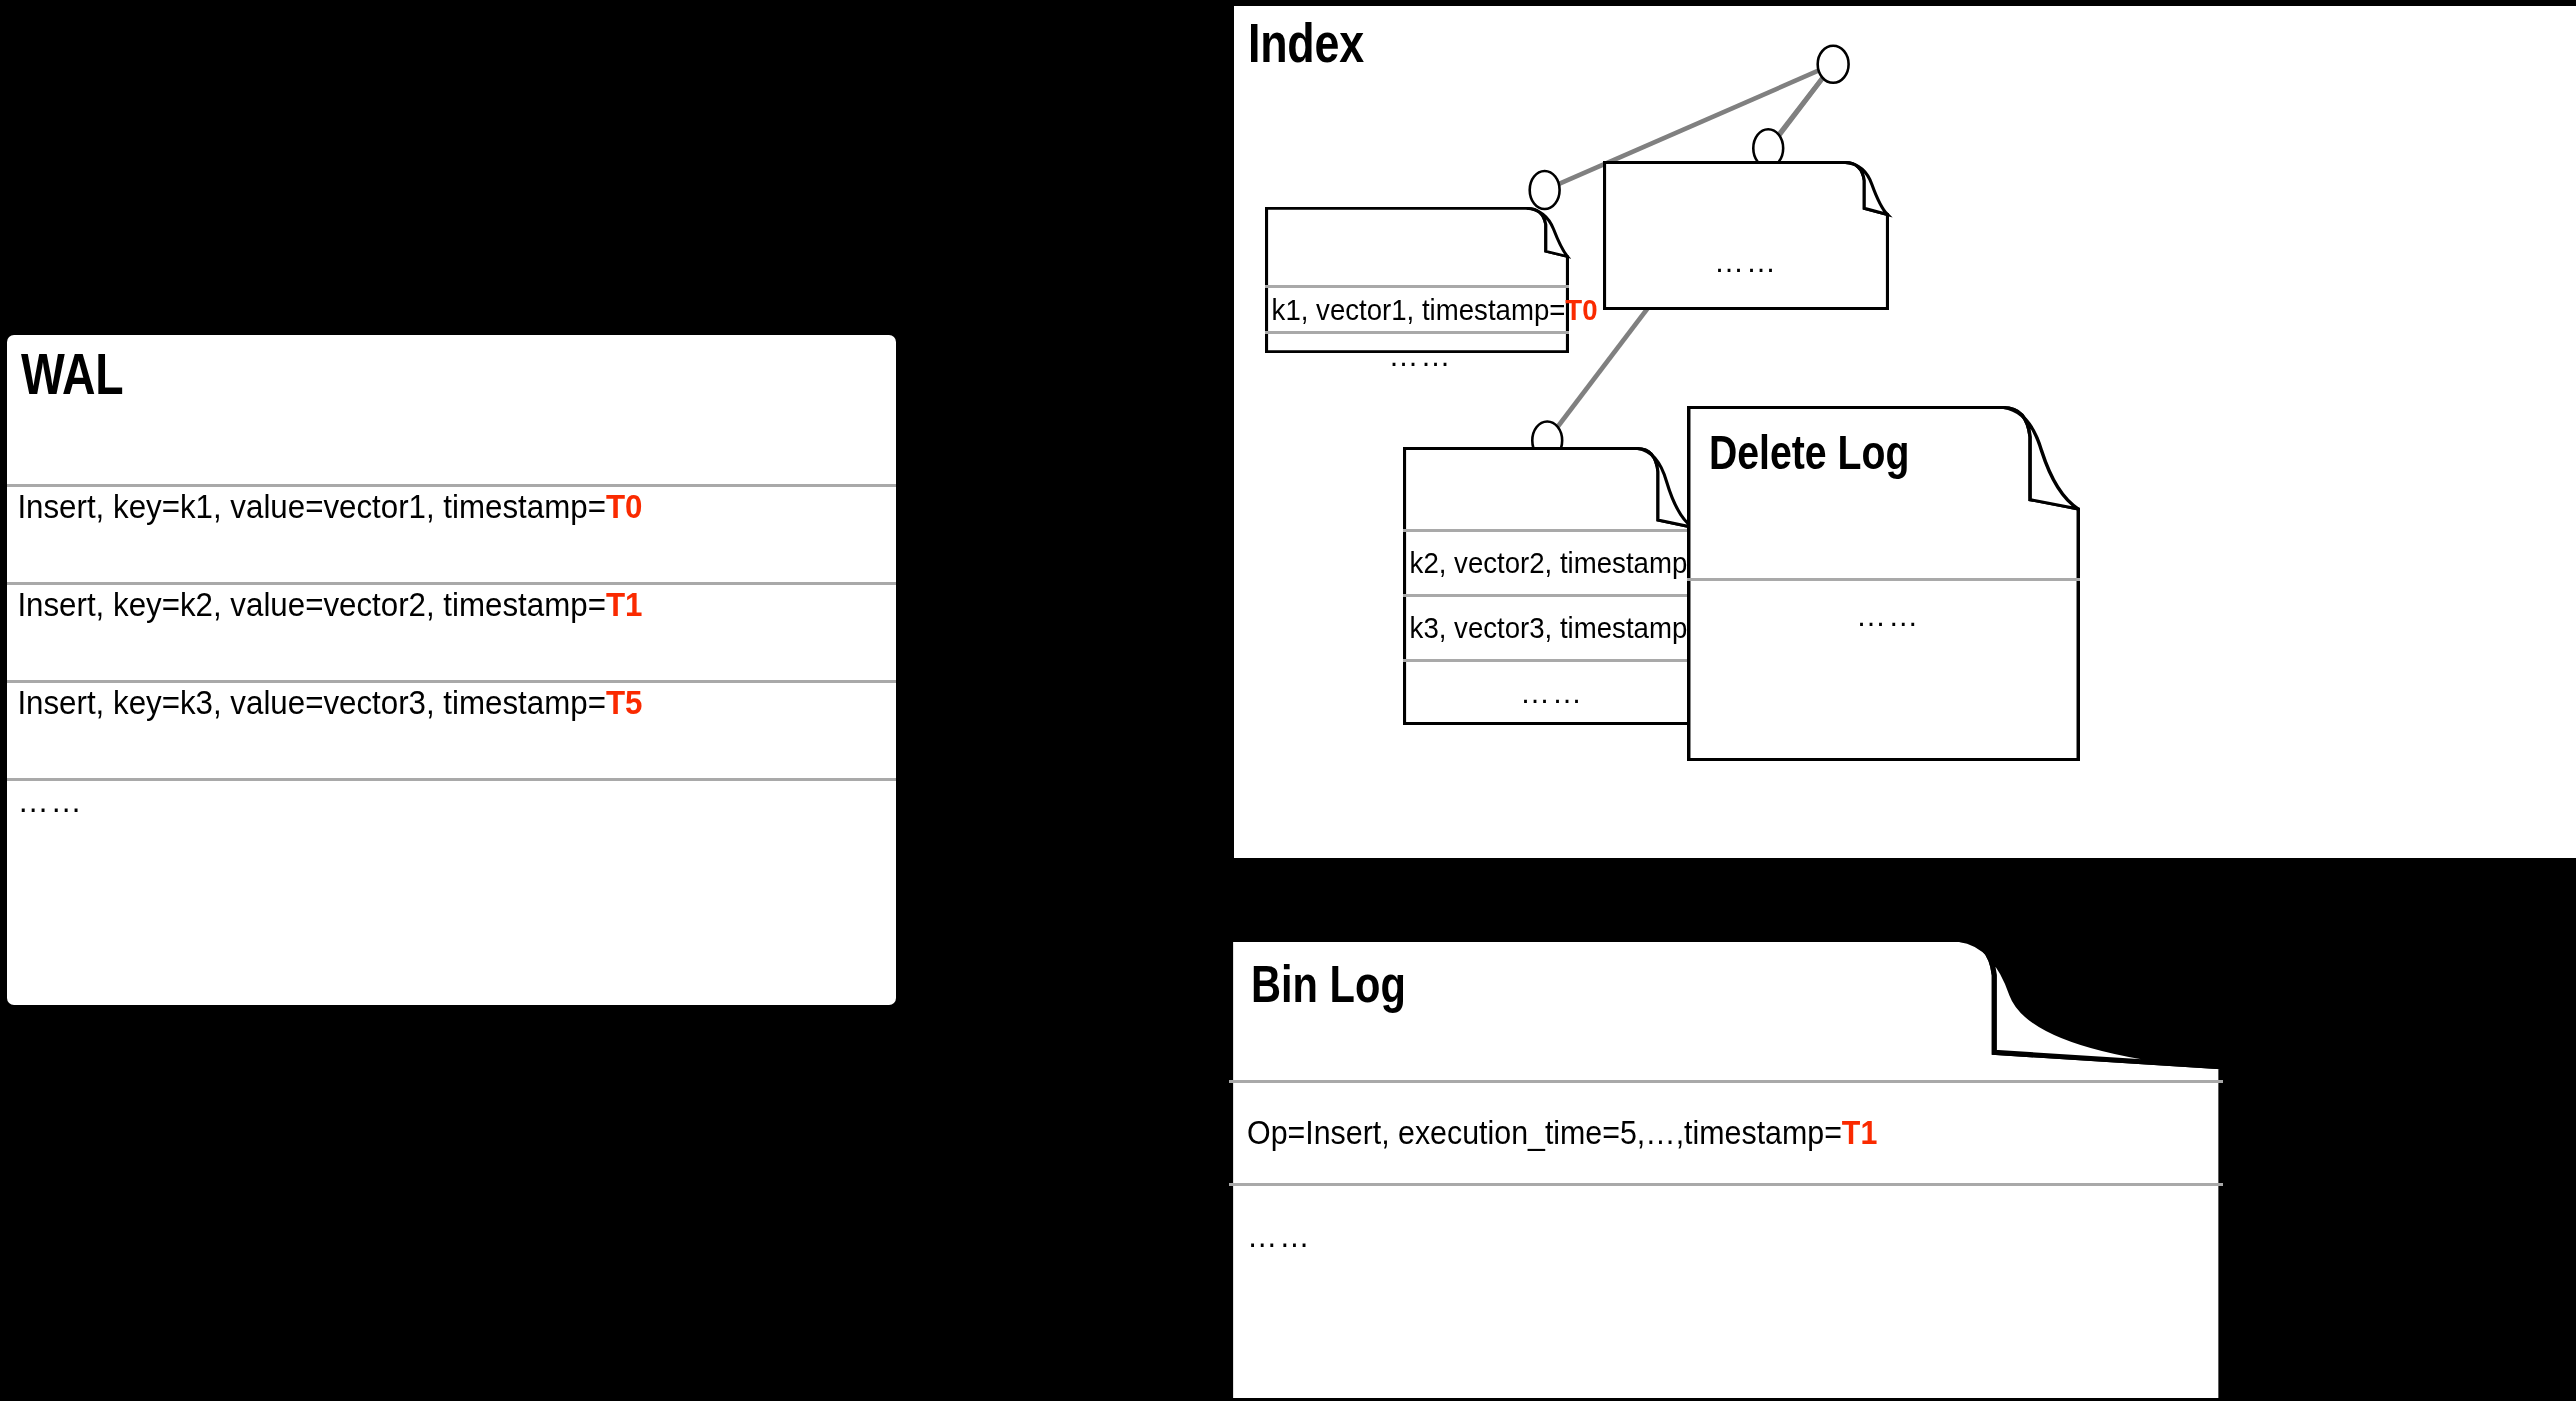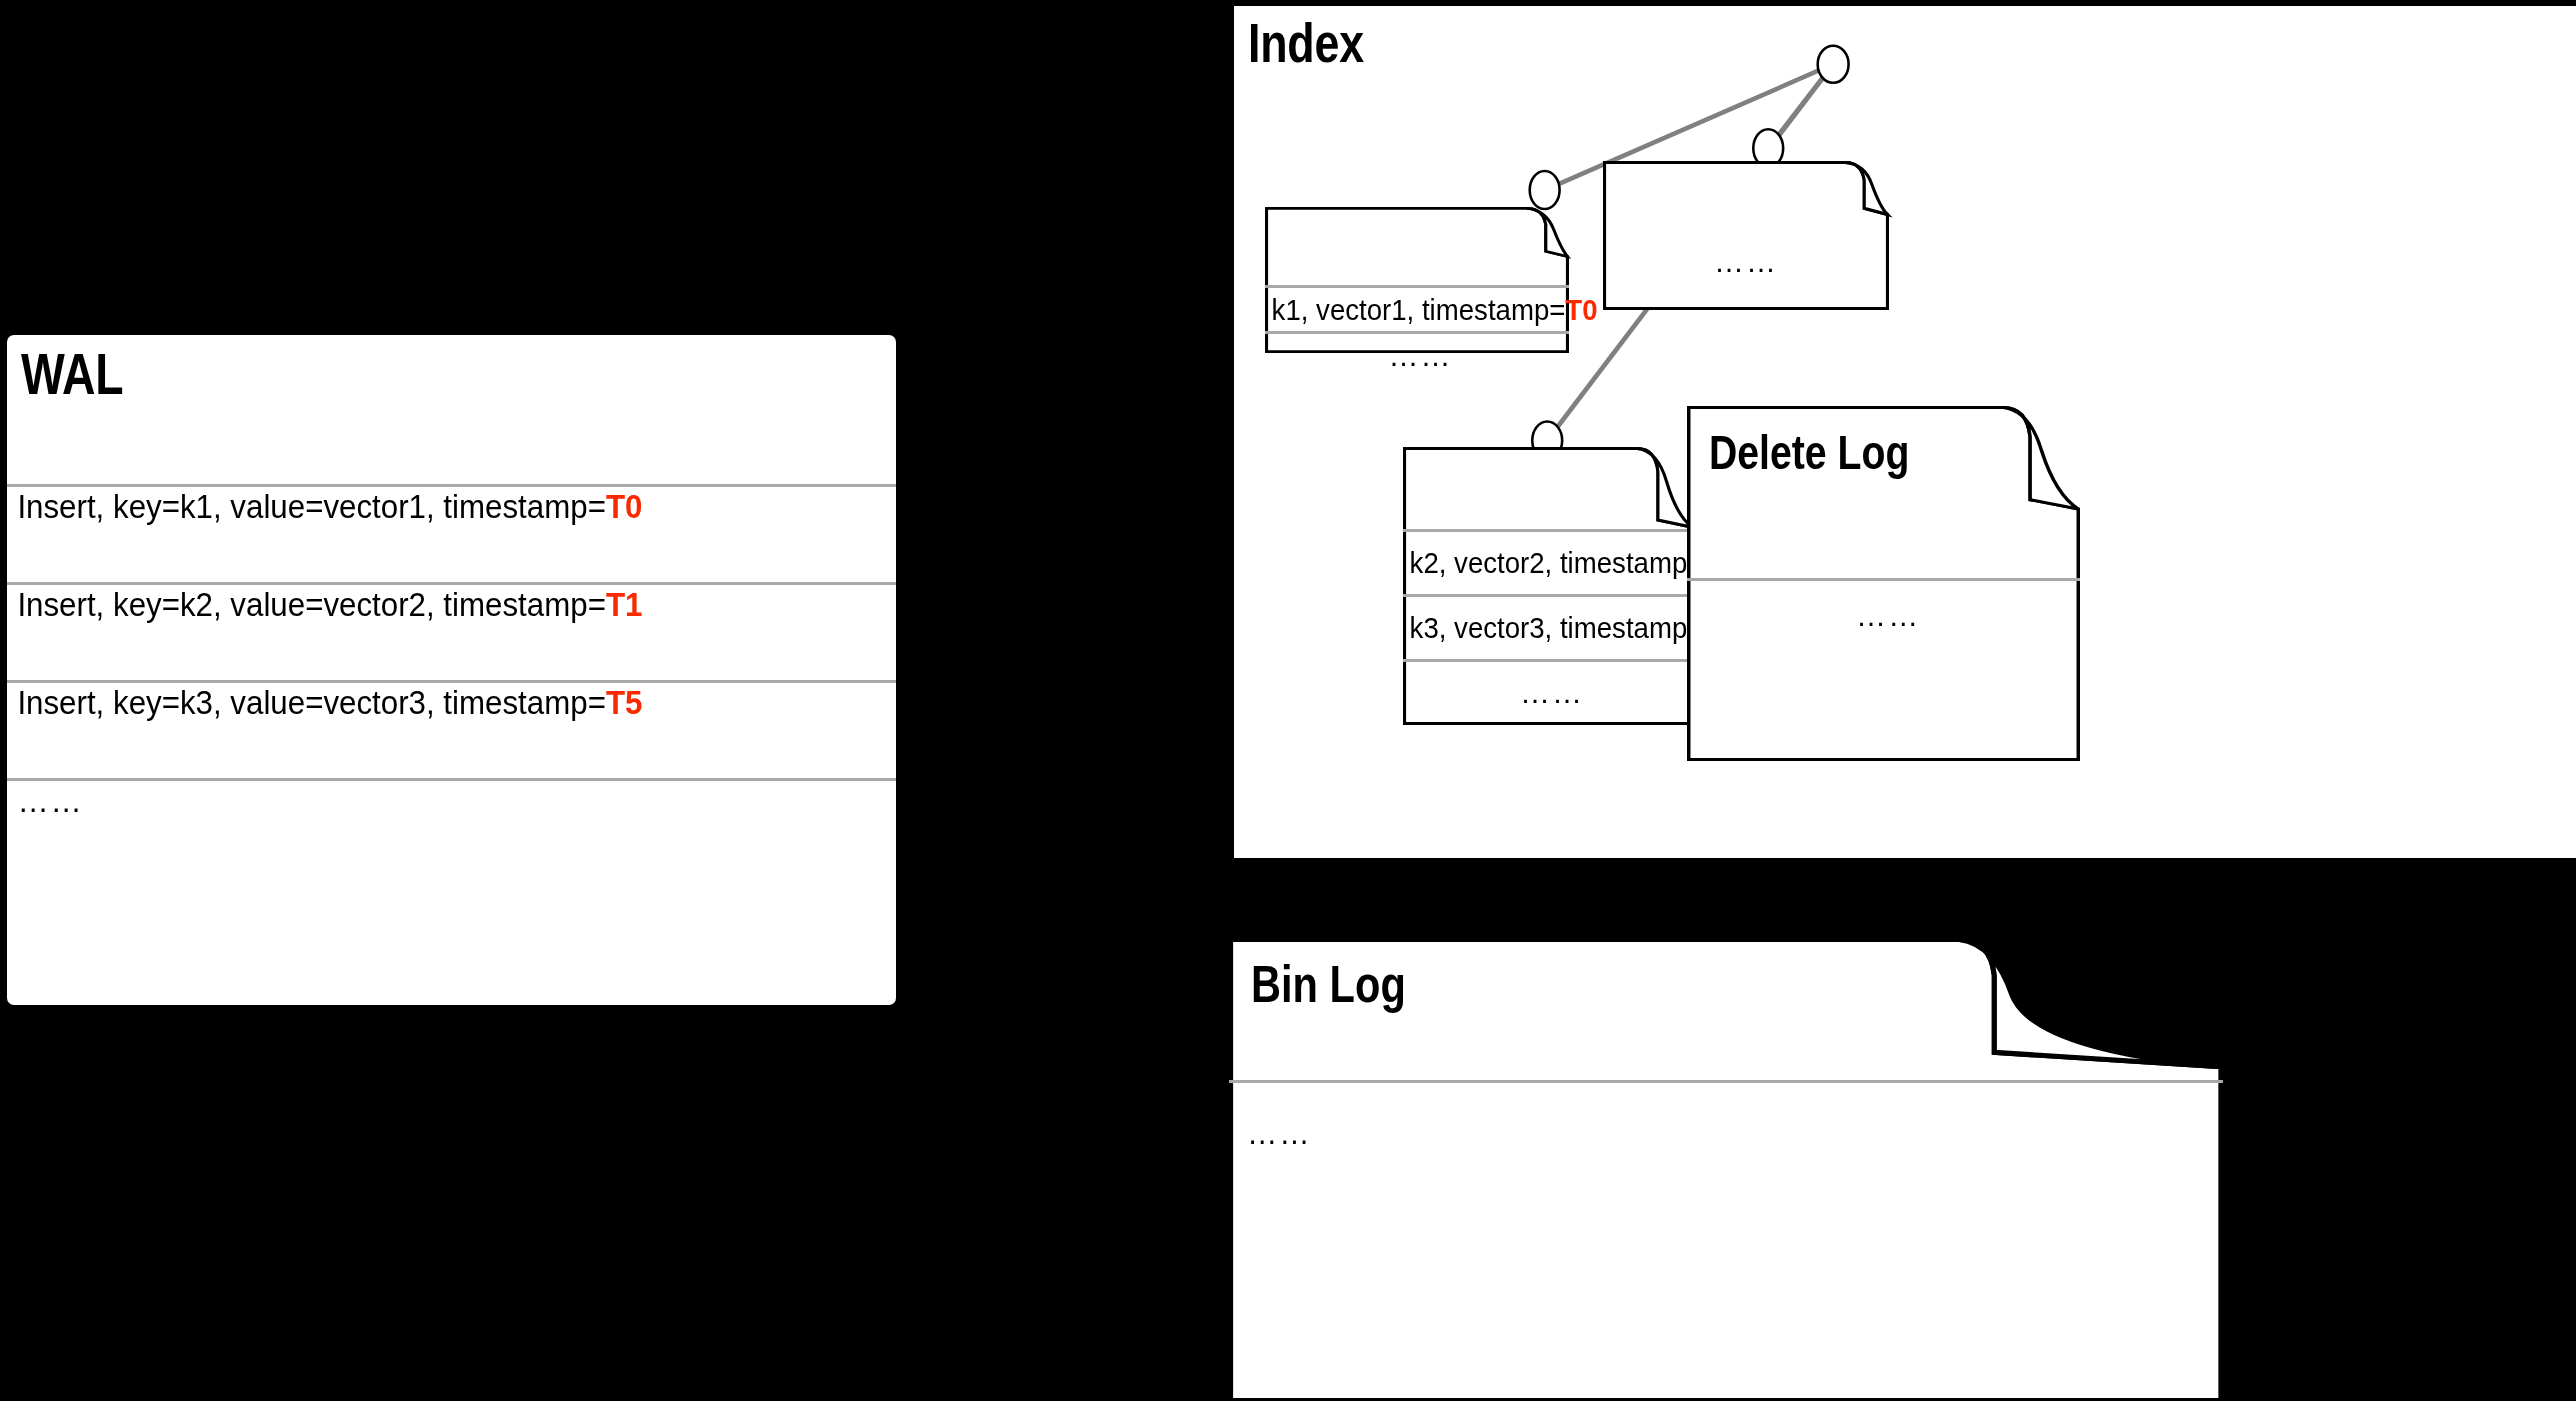--- a/index.html
+++ b/index.html
@@ -203,18 +203,21 @@
 
 <div class="note" id="binlog">
   <svg class="noteSvg" viewBox="0 0 1930 901" preserveAspectRatio="none">
     <path d="M3,3 L1418,3 Q1478,3 1486,72 L1486,222 L1926,250 L1926,898 L3,898 Z" fill="#fff" stroke="#000" stroke-width="10"></path>
     <path d="M1418,3 Q1486,12 1520,110 Q1560,218 1926,250 L1486,222 L1486,72 Q1478,3 1418,3 Z" fill="#fff" stroke="#000" stroke-width="10"></path>
   </svg>
   <div class="noteBody">
     <div class="note-title" id="binlog-title">Bin Log</div>
     <div class="rows">
       <div class="row">
+        <span class="txt"><span>Op=Insert, execution_time=5,…,timestamp=</span><span class="ts">T1</span></span>
+      </div>
+      <div class="row">
         <span class="txt dots">……</span>
       </div>
     </div>
   </div>
 </div>
 
 
 </body></html>

